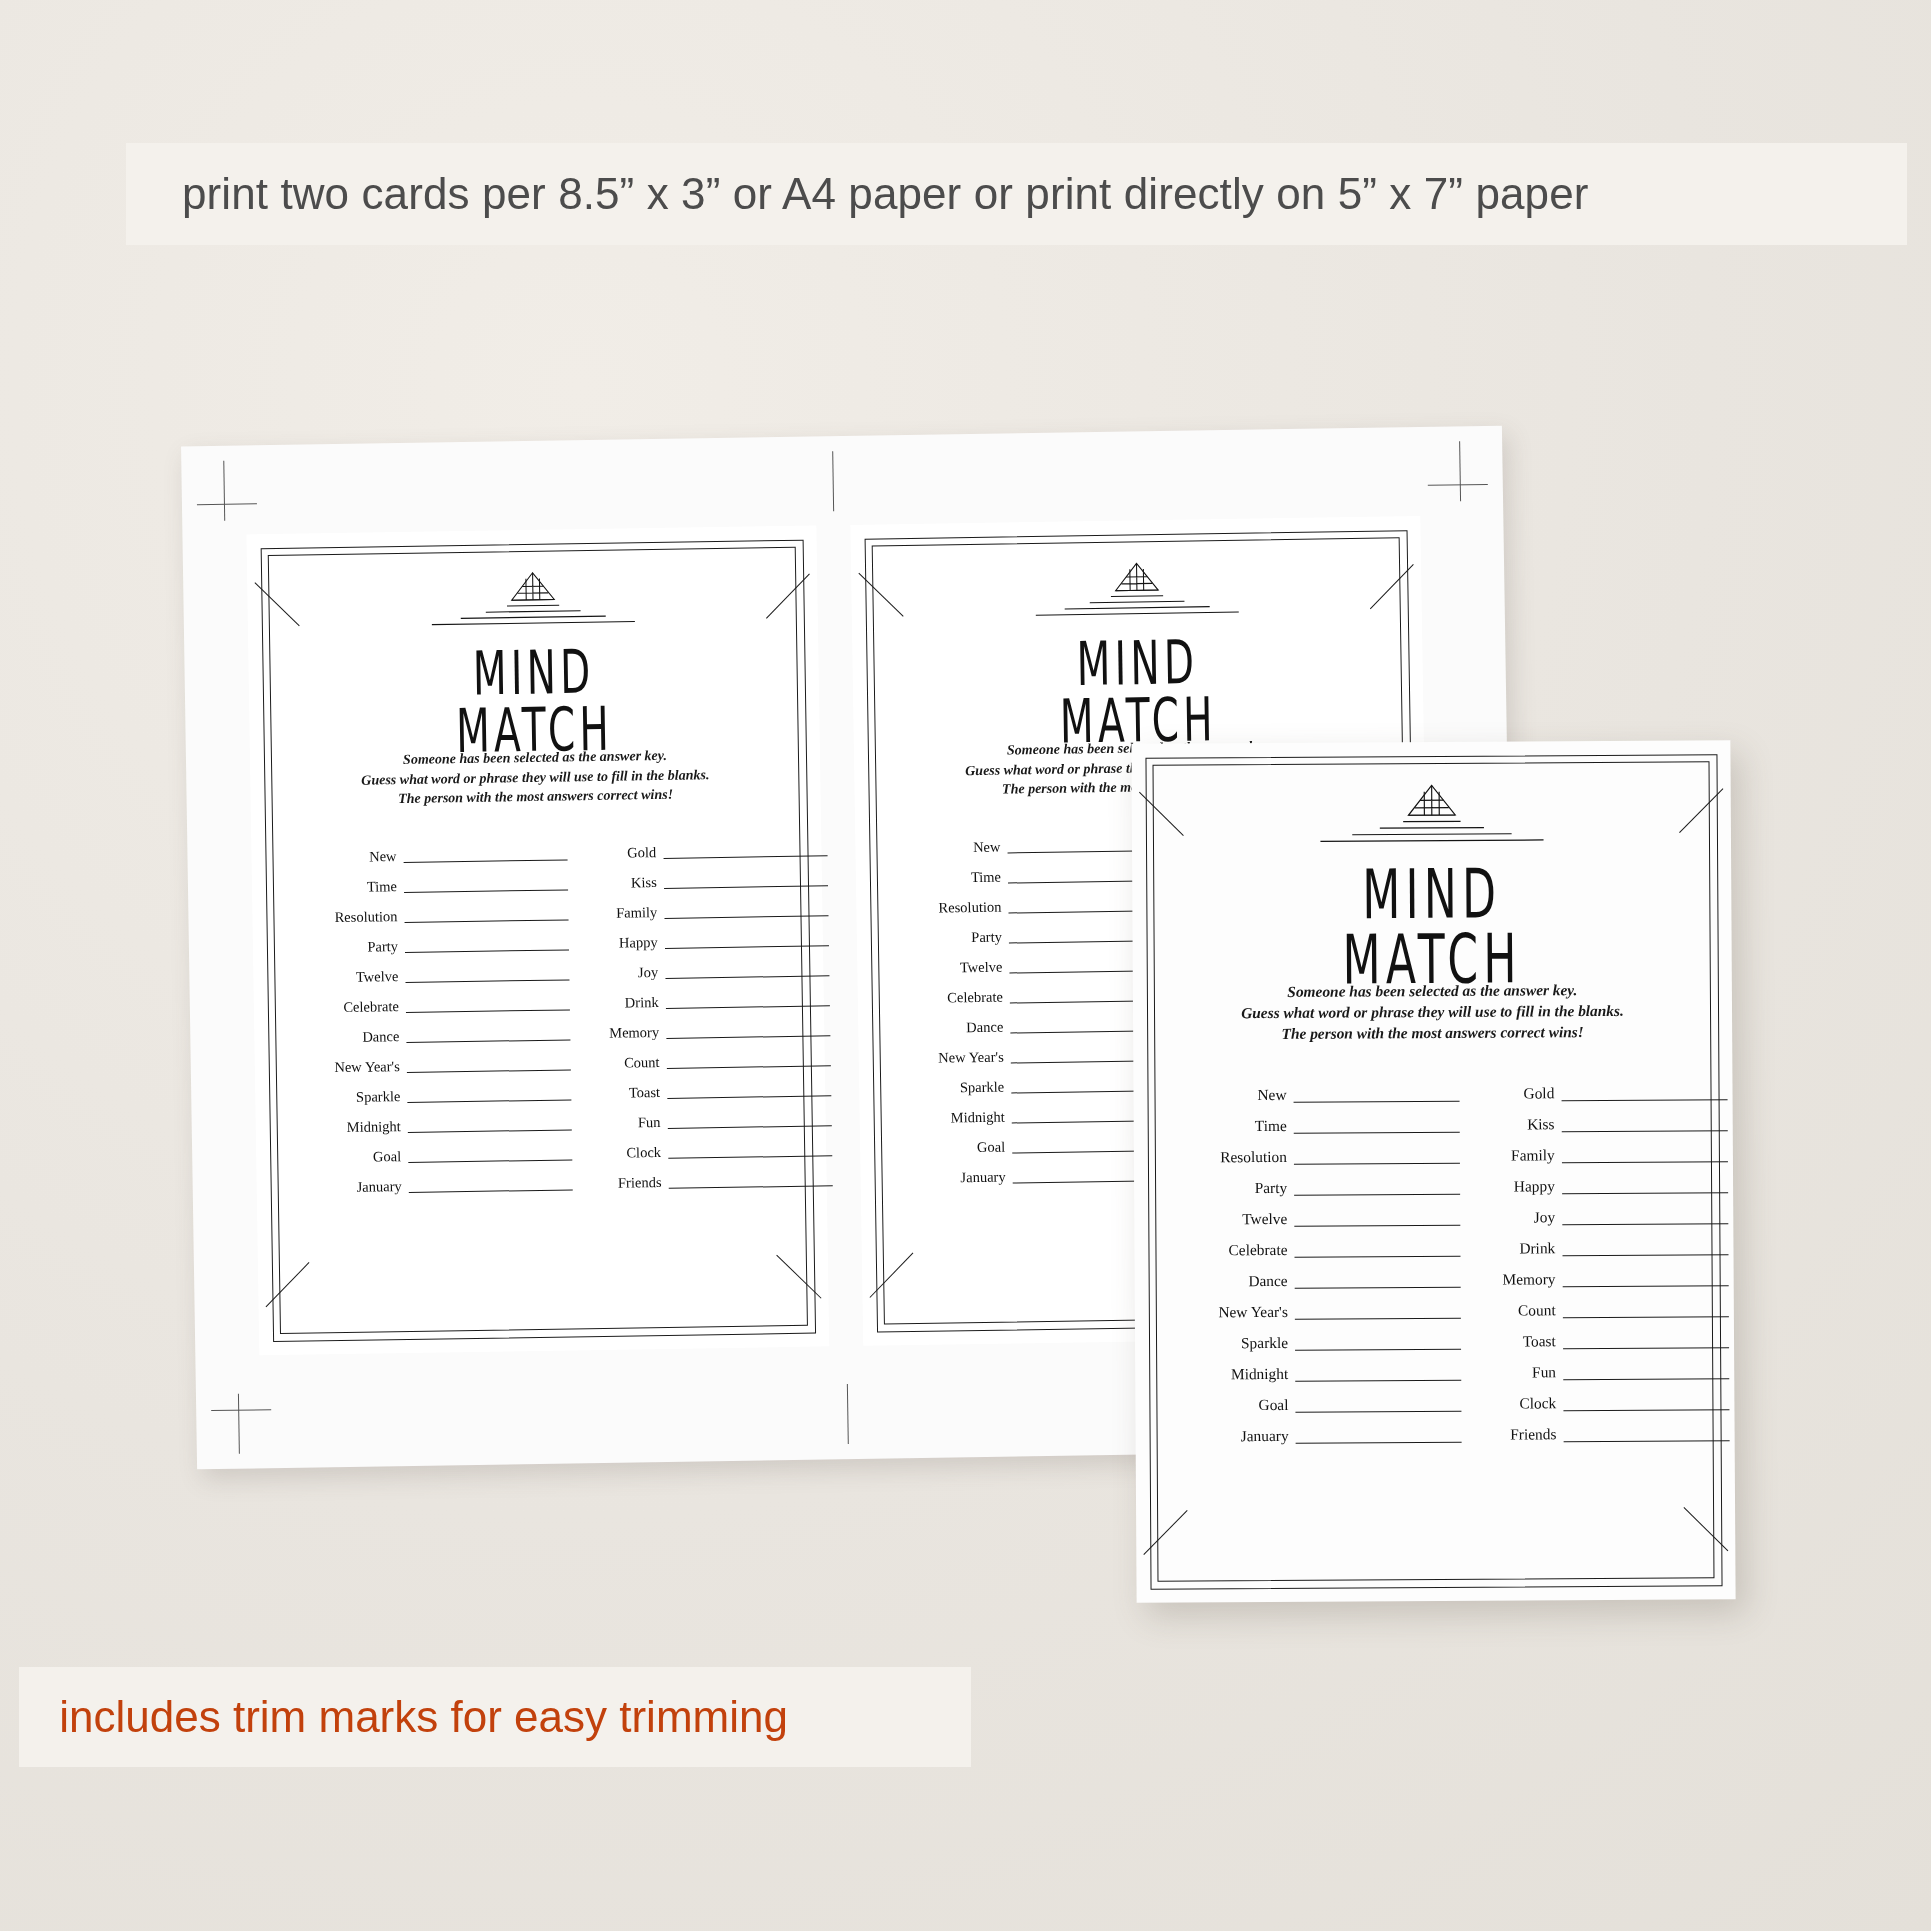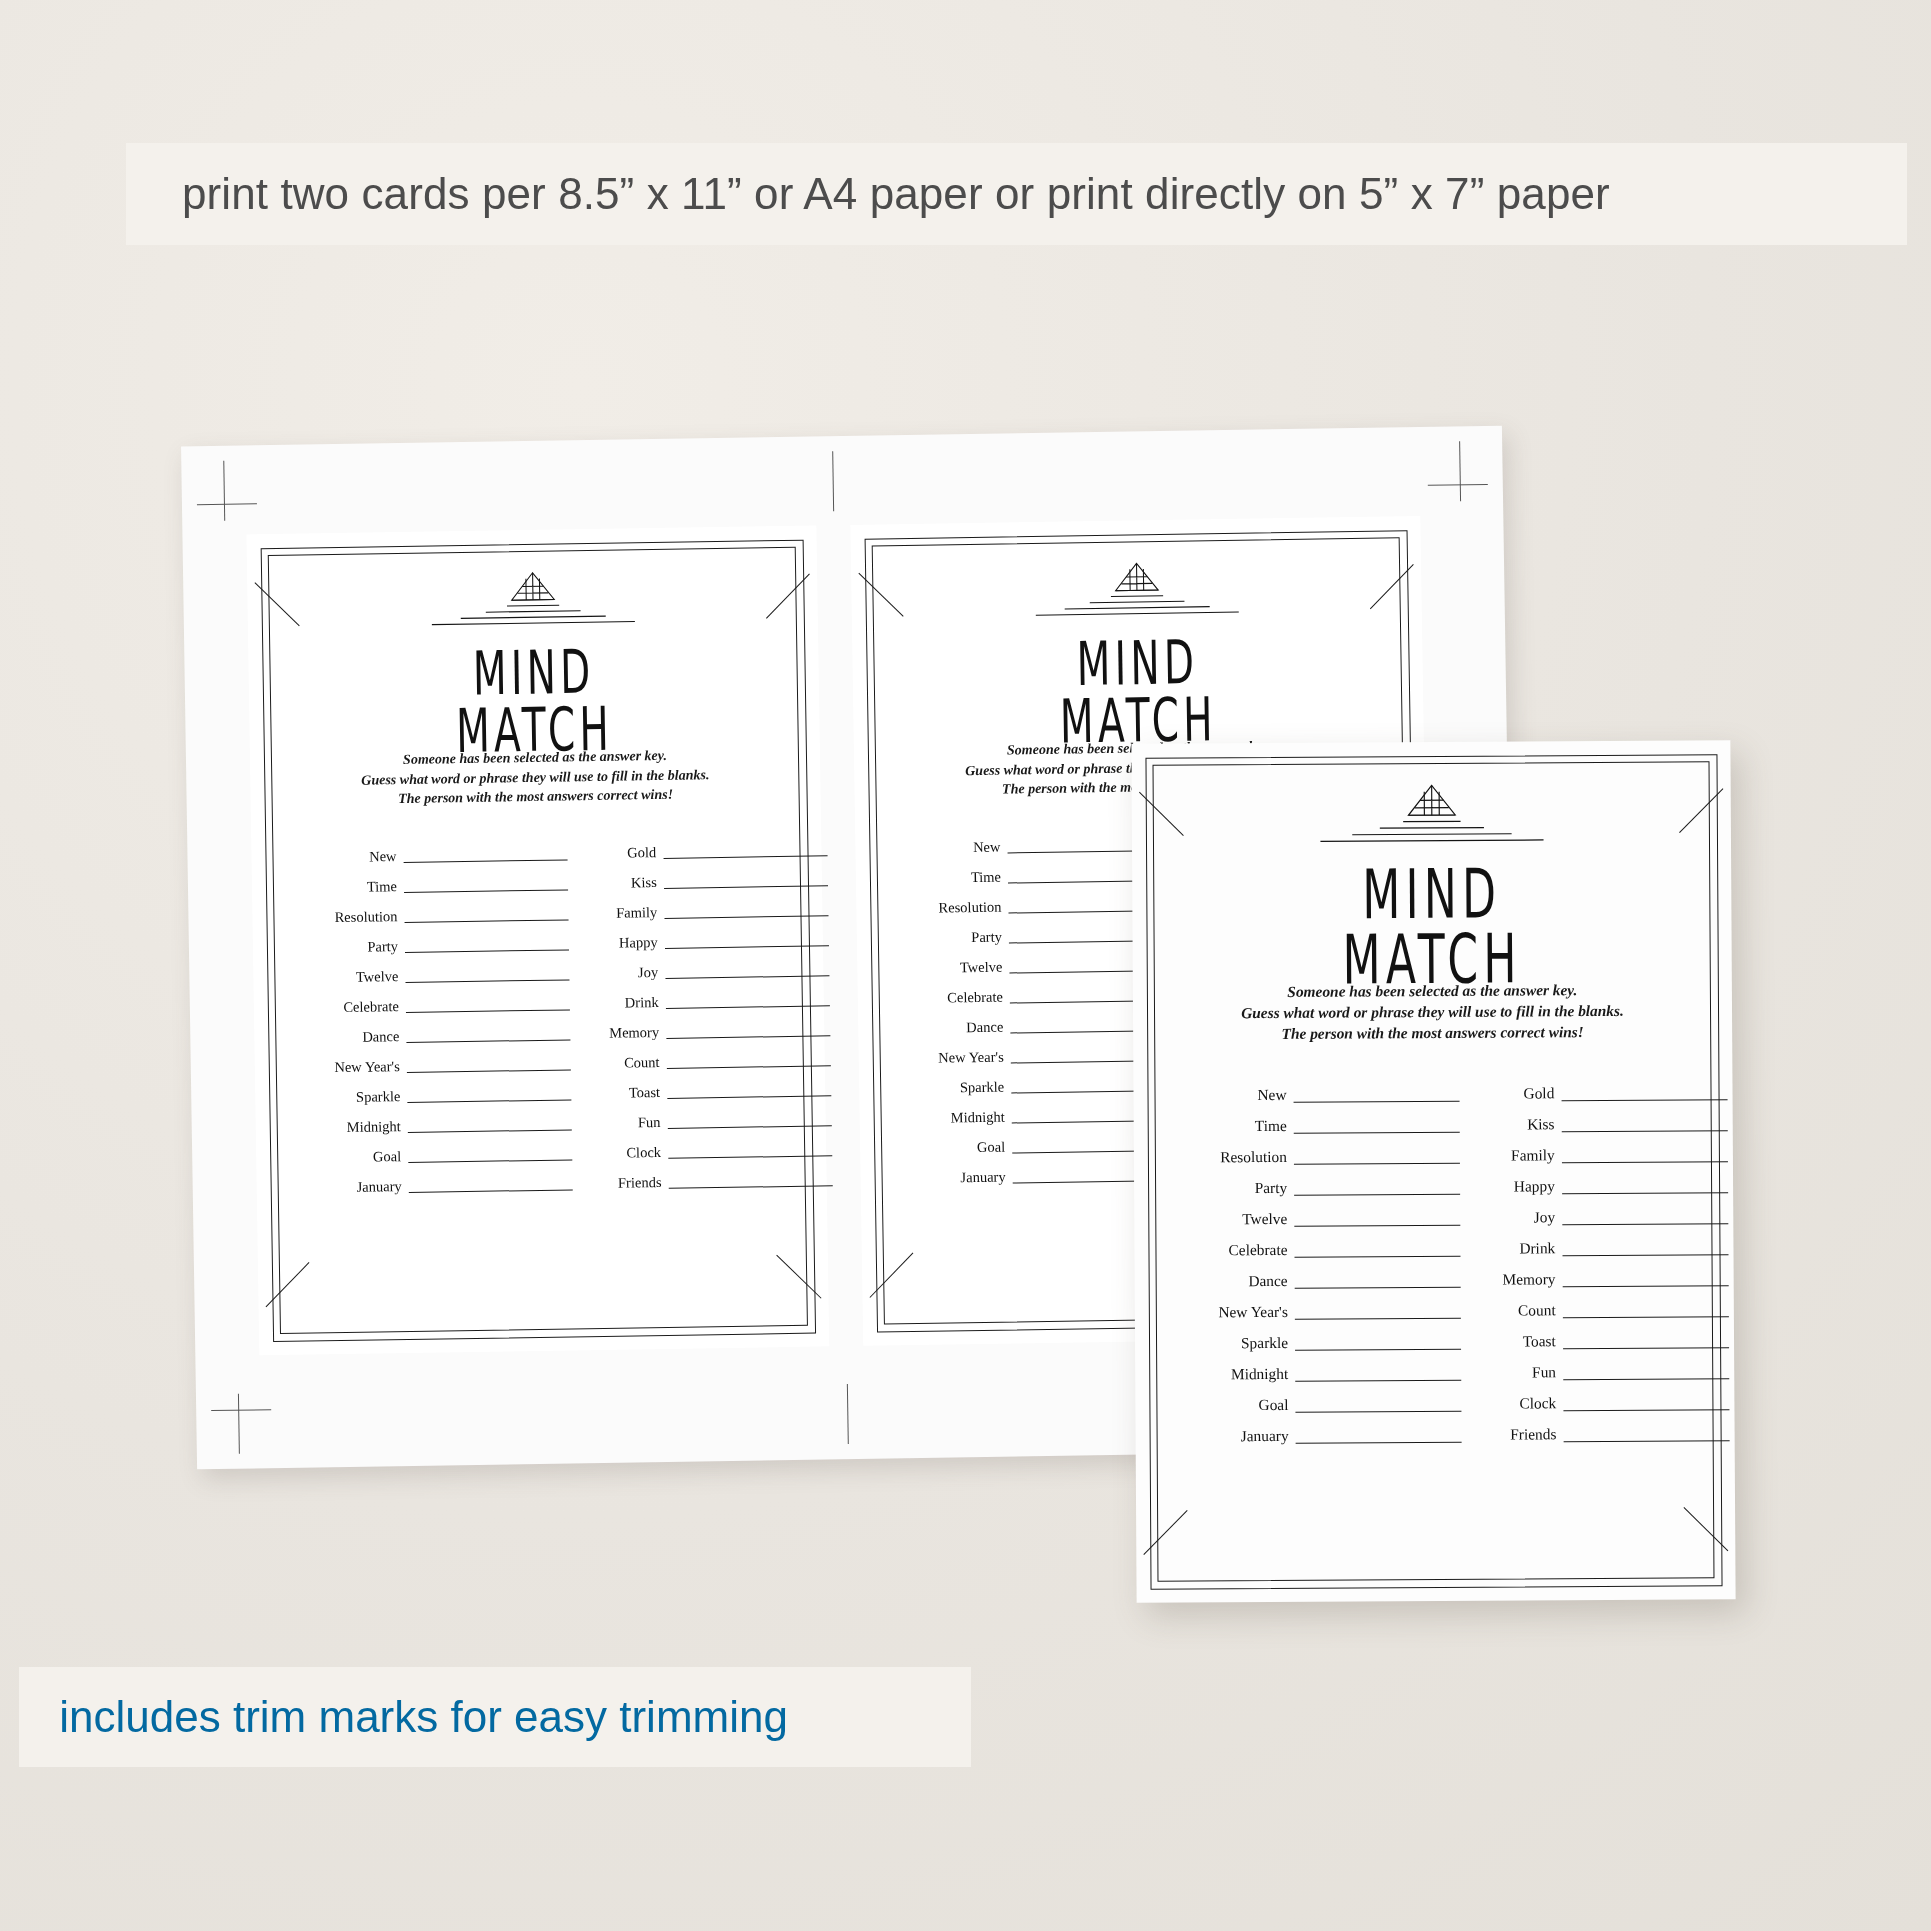--- a/index.html
+++ b/index.html
@@ -48,21 +48,21 @@
   .banner-bottom {
     left: 19.3px;
     top: 1667px;
     width: 952px;
     height: 100px;
     padding-left: 40px;
     box-sizing: border-box;
   }
   .banner-bottom span {
     font-size: 44px;
-    color: #0369a1;
+    color: #c2410c;
   }
 
   
   .sheet {
     position: absolute;
     left: 189px;
     top: 436px;
     width: 1321px;
     height: 1023px;
     background: #fbfbfb;
@@ -654,18 +654,18 @@
         <div class="row">
             <span class="lbl">Friends</span>
             <span class="blank"></span>
           </div>
       </div>
     </div>
   </div>
 </div>
 
 <div class="banner banner-top">
-  <span>print two cards per 8.5” x 11” or A4 paper or print directly on 5” x 7” paper</span>
+  <span>print two cards per 8.5” x 3” or A4 paper or print directly on 5” x 7” paper</span>
 </div>
 <div class="banner banner-bottom">
   <span>includes trim marks for easy trimming</span>
 </div>
 
 
 </body></html>

